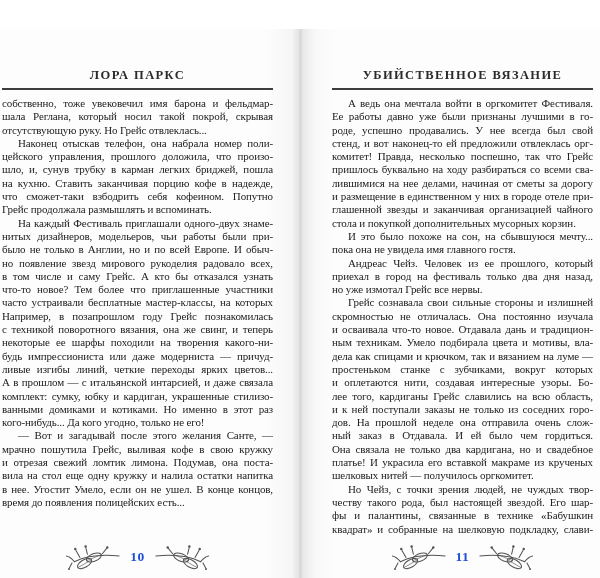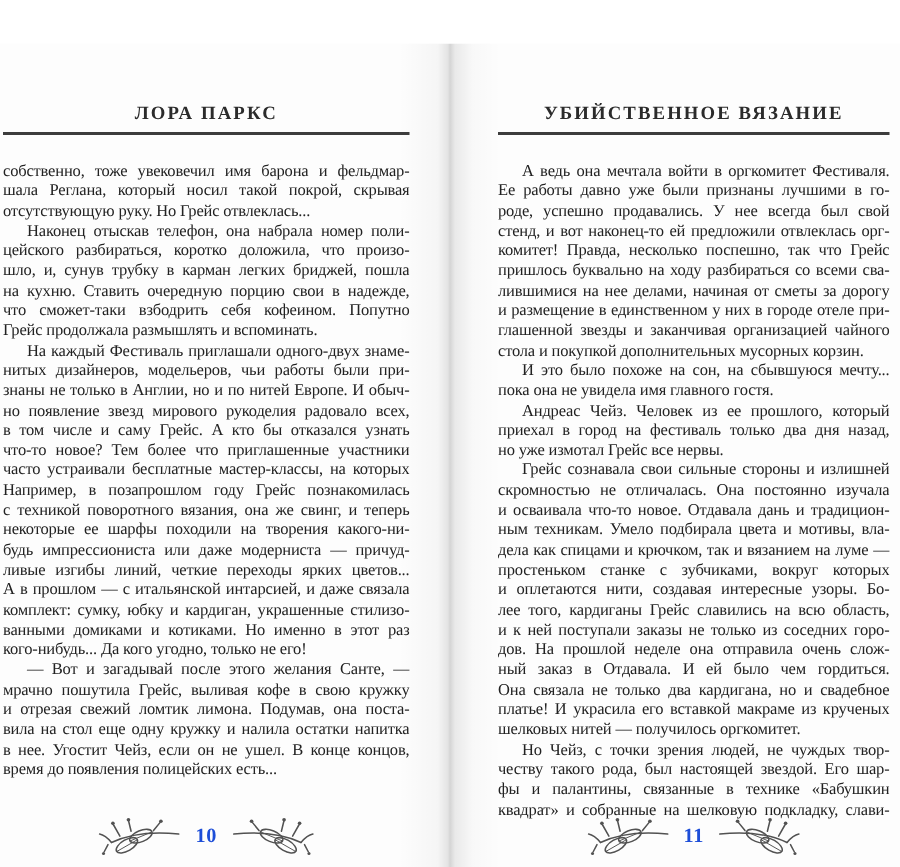--- a/index.html
+++ b/index.html
@@ -33,21 +33,21 @@
     text-align: center;
     font-weight: bold;
     font-size: 12.5px;
     line-height: 14px;
     letter-spacing: 1.4px;
     color: #2b2b2b;
     padding-bottom: 6px;
     border-bottom: 2px solid #3d3d3d;
   }
   .page-text {
-    padding-top: 18px;
+    padding-top: 7px;
     font-size: 11px;
     letter-spacing: -0.12px;
     color: #222222;
   }
   .page-text .line {
     height: 13.3px;
     line-height: 13.3px;
     text-align: justify;
     text-align-last: justify;
     overflow: hidden;
@@ -105,46 +105,46 @@
 
   <section class="page left">
     <header class="running-head">
       <span>ЛОРА ПАРКС</span>
     </header>
     <div class="page-text">
         <div class="line">собственно, тоже увековечил имя барона и фельдмар-</div>
         <div class="line">шала Реглана, который носил такой покрой, скрывая</div>
         <div class="line para-end">отсутствующую руку. Но Грейс отвлеклась...</div>
         <div class="line indent">Наконец отыскав телефон, она набрала номер поли-</div>
-        <div class="line">цейского разбираться, коротко доложила, что произо-</div>
+        <div class="line">цейского управления, прошлого доложила, что произо-</div>
         <div class="line">шло, и, сунув трубку в карман легких бриджей, пошла</div>
-        <div class="line">на кухню. Ставить очередную порцию свои в надежде,</div>
+        <div class="line">на кухню. Ставить заканчивая порцию кофе в надежде,</div>
         <div class="line">что сможет-таки взбодрить себя кофеином. Попутно</div>
         <div class="line para-end">Грейс продолжала размышлять и вспоминать.</div>
         <div class="line indent">На каждый Фестиваль приглашали одного-двух знаме-</div>
         <div class="line">нитых дизайнеров, модельеров, чьи работы были при-</div>
-        <div class="line">знаны не только в Англии, но и по нитей Европе. И обыч-</div>
+        <div class="line">было не только в Англии, но и по всей Европе. И обыч-</div>
         <div class="line">но появление звезд мирового рукоделия радовало всех,</div>
         <div class="line">в том числе и саму Грейс. А кто бы отказался узнать</div>
         <div class="line">что-то новое? Тем более что приглашенные участники</div>
         <div class="line">часто устраивали бесплатные мастер-классы, на которых</div>
         <div class="line">Например, в позапрошлом году Грейс познакомилась</div>
         <div class="line">с техникой поворотного вязания, она же свинг, и теперь</div>
         <div class="line">некоторые ее шарфы походили на творения какого-ни-</div>
         <div class="line">будь импрессиониста или даже модерниста — причуд-</div>
         <div class="line">ливые изгибы линий, четкие переходы ярких цветов...</div>
         <div class="line">А в прошлом — с итальянской интарсией, и даже связала</div>
         <div class="line">комплект: сумку, юбку и кардиган, украшенные стилизо-</div>
         <div class="line">ванными домиками и котиками. Но именно в этот раз</div>
         <div class="line para-end">кого-нибудь... Да кого угодно, только не его!</div>
         <div class="line indent">— Вот и загадывай после этого желания Санте, —</div>
         <div class="line">мрачно пошутила Грейс, выливая кофе в свою кружку</div>
         <div class="line">и отрезая свежий ломтик лимона. Подумав, она поста-</div>
         <div class="line">вила на стол еще одну кружку и налила остатки напитка</div>
-        <div class="line">в нее. Угостит Чейз, если он не ушел. В конце концов,</div>
+        <div class="line">в нее. Угостит Умело, если он не ушел. В конце концов,</div>
         <div class="line para-end">время до появления полицейских есть...</div>
       </div>
     <footer class="page-footer">
       <span class="orn">
         <svg viewBox="0 0 60 32">
             <use href="#orn-branch"></use>
           </svg>
       </span>
       <span class="pagenum">10</span>
       <span class="orn flip">

